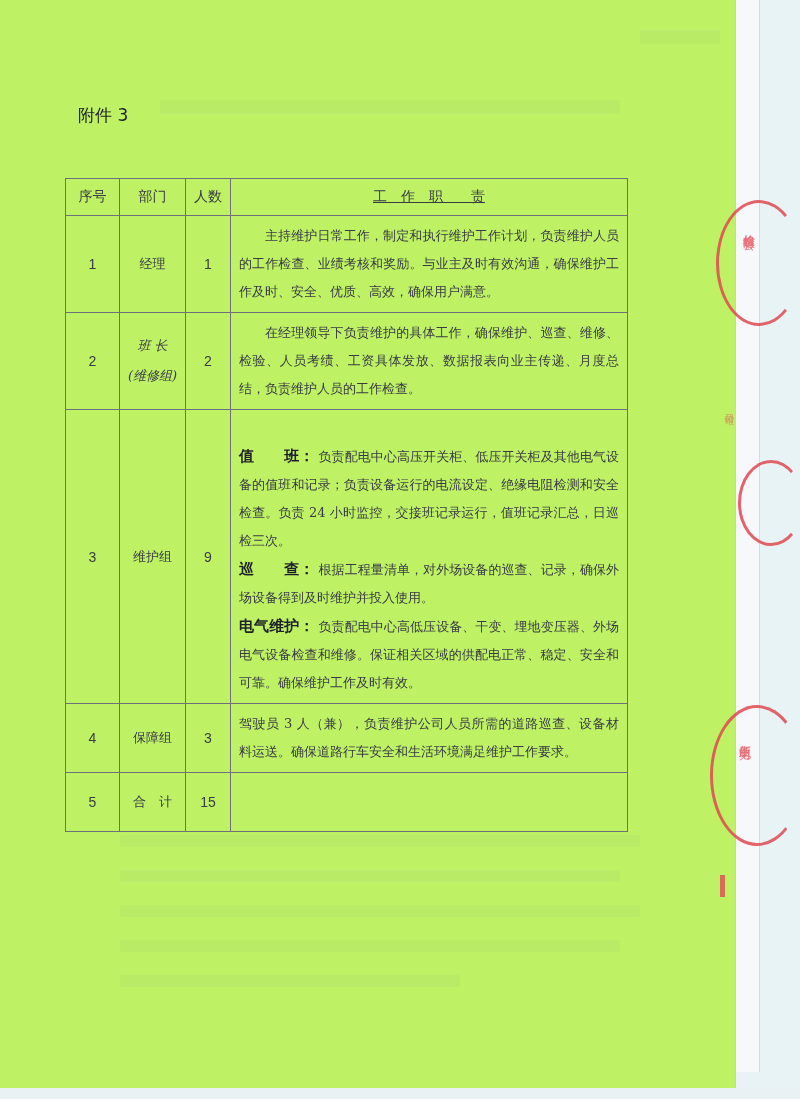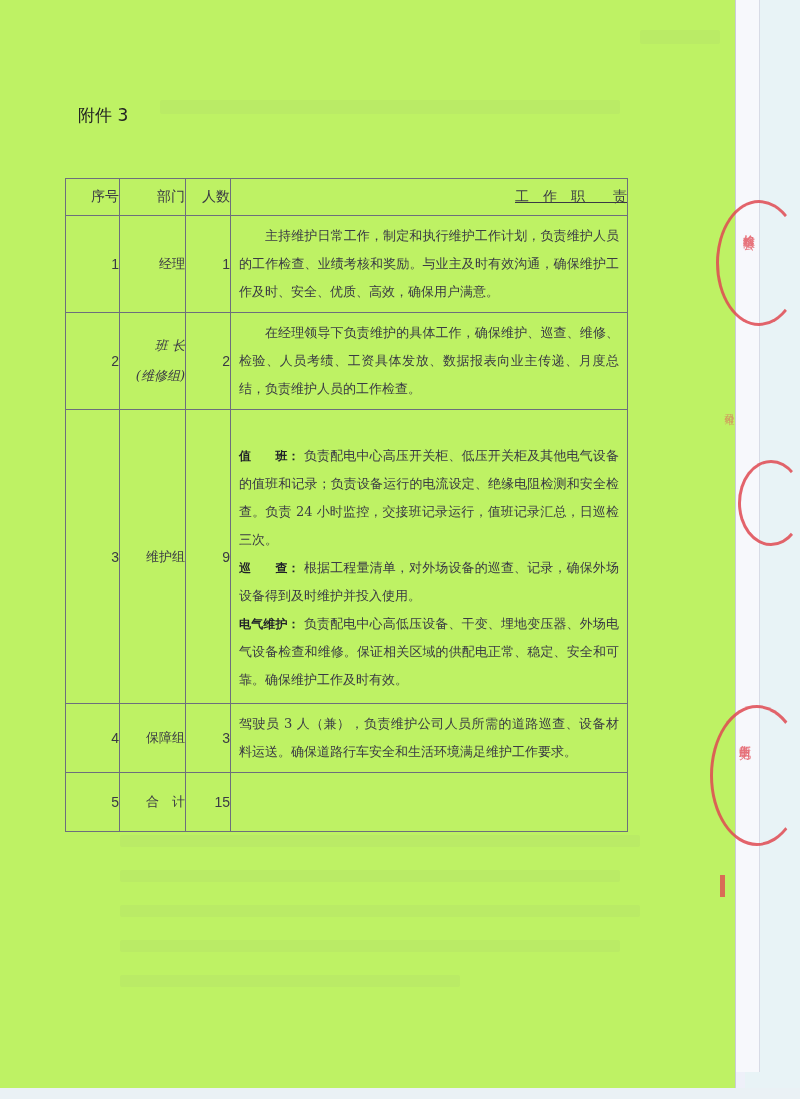--- a/index.html
+++ b/index.html
@@ -44,27 +44,27 @@
     }
     table.duty td, table.duty th {
       border: 1px solid #6d6f7c; padding: 0; vertical-align: middle;
       font-weight: normal; color: #3a3a44;
     }
     .col-no { width: 54px; }
     .col-dept { width: 66px; }
     .col-count { width: 45px; }
     .col-duty { width: auto; }
     th { height: 36px; font-size: 14px; color: #555; }
-    .center { text-align: right; }
+    .center { text-align: center; }
     .num { font-family: "Liberation Sans", "DejaVu Sans", sans-serif; font-size: 14px; }
     .duty-text {
       padding: 6px 8px 6px 8px; line-height: 28px; text-align: justify; font-size: 13px;
     }
     .indent { text-indent: 2em; }
-    .sub-label { font-weight: bold; color: #1f1f28; font-size: 12px; font-family: "DejaVu Sans", "Liberation Sans", sans-serif; }
+    .sub-label { font-weight: bold; color: #1f1f28; font-size: 15px; font-family: "DejaVu Sans", "Liberation Sans", sans-serif; }
     .sub { margin: 0; }
     .dept-two { line-height: 30px; font-style: italic; }
     .empty-cell { height: 57px; }
 
     
     .seal-arc {
       position: absolute; border: 3px solid #e04a52; border-radius: 50%;
       border-right-color: transparent; opacity: 0.85;
     }
     .seal-text {

